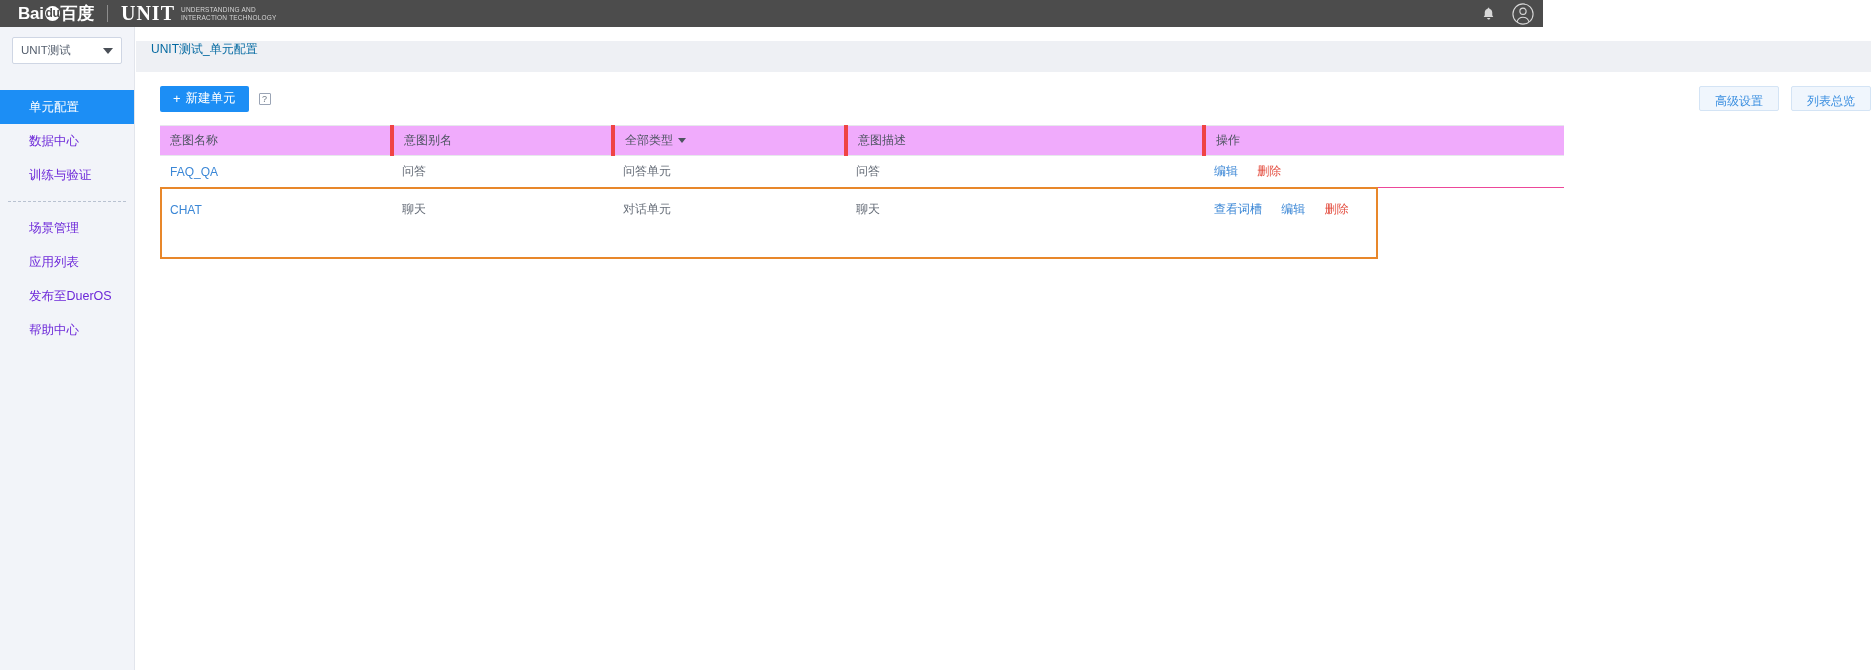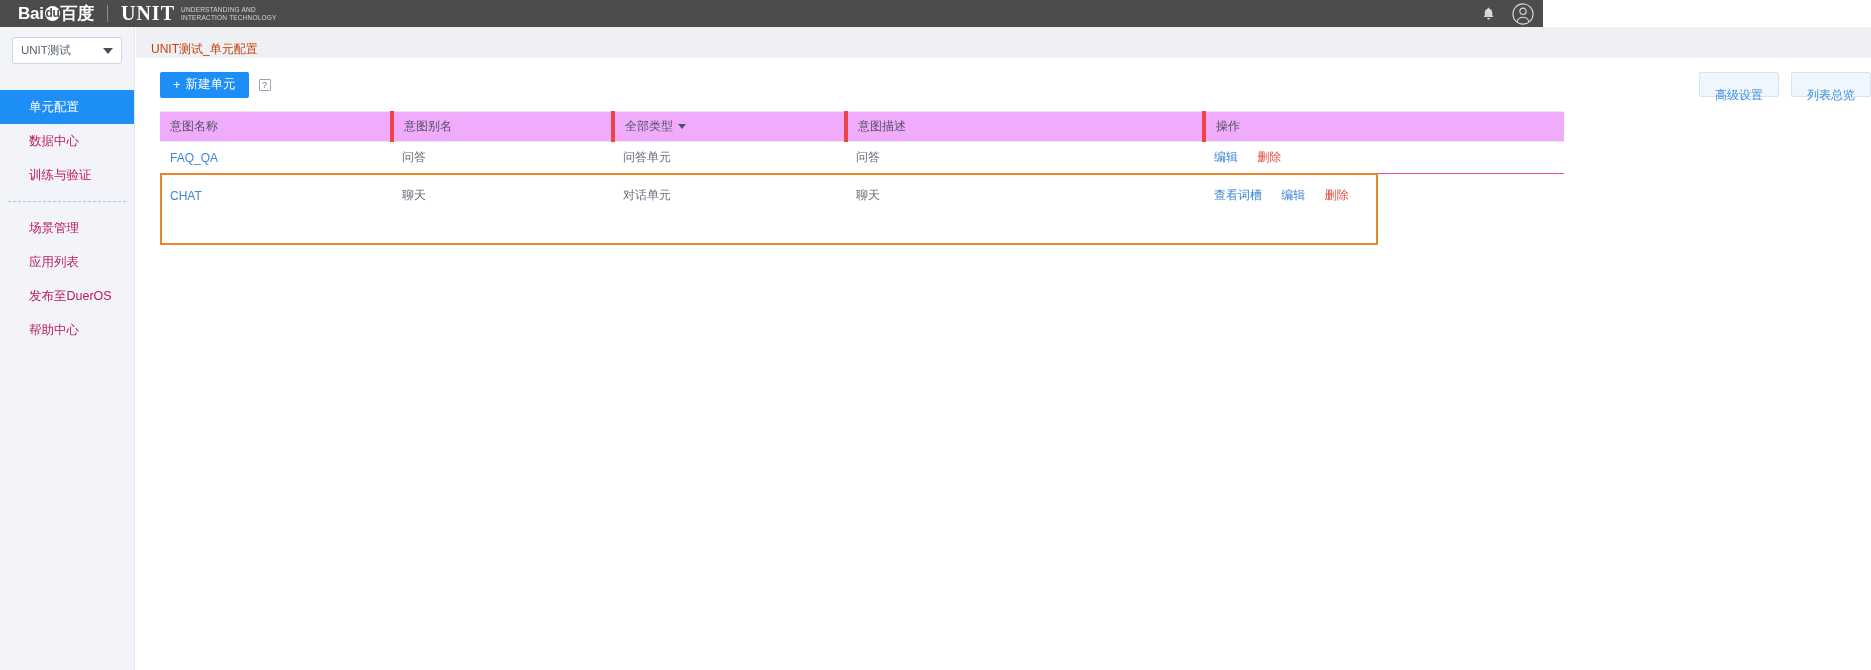--- a/index.html
+++ b/index.html
@@ -113,21 +113,21 @@
     border-left: 5px solid transparent;
     border-right: 5px solid transparent;
     border-top: 6px solid #4a4f57;
   }
   .nav { margin-top: 26px; }
   .nav-item {
     height: 34px;
     line-height: 34px;
     padding-left: 29px;
     font-size: 12.5px;
-    color: #be185d;
+    color: #6d28d9;
     cursor: pointer;
     white-space: nowrap;
   }
   .nav-item.active {
     background: #1c8ef5;
     color: #ffffff;
   }
   .nav-divider {
     border-top: 1px dashed #b9c2d1;
     margin: 9px 8px 9px 8px;
@@ -138,24 +138,25 @@
     position: absolute;
     top: 27px; left: 136px;
     right: 0;
     bottom: 0;
     background: #ffffff;
   }
   .breadcrumb-bar {
     height: 31px;
     background: #eef0f4;
     display: flex;
-    align-items: flex-end;
+    align-items: flex-start;
     padding-left: 15px;
     font-size: 12px;
-    color: #c2410c;
+    color: #0369a1;
+    margin-top: 14px;
   }
   .panel {
     margin: 0;
     background: #ffffff;
     position: relative;
   }
   .toolbar {
     height: 53px;
     display: flex;
     align-items: center;
@@ -195,21 +196,21 @@
     display: flex;
     gap: 12px;
     padding-right: 0;
   }
   .btn-ghost {
     background: #f0f6fd;
     color: #3b8fe0;
     border: 1px solid #d4e4f5;
     border-radius: 2px;
     height: 25px;
-    padding: 11px 15px;
+    padding: 3px 15px;
     font-size: 12px;
     line-height: 23px;
     cursor: pointer;
     white-space: nowrap;
     font-family: "Liberation Sans", sans-serif;
   }
 
   
   .table-wrap {
     margin: 0 0 0 24px;

